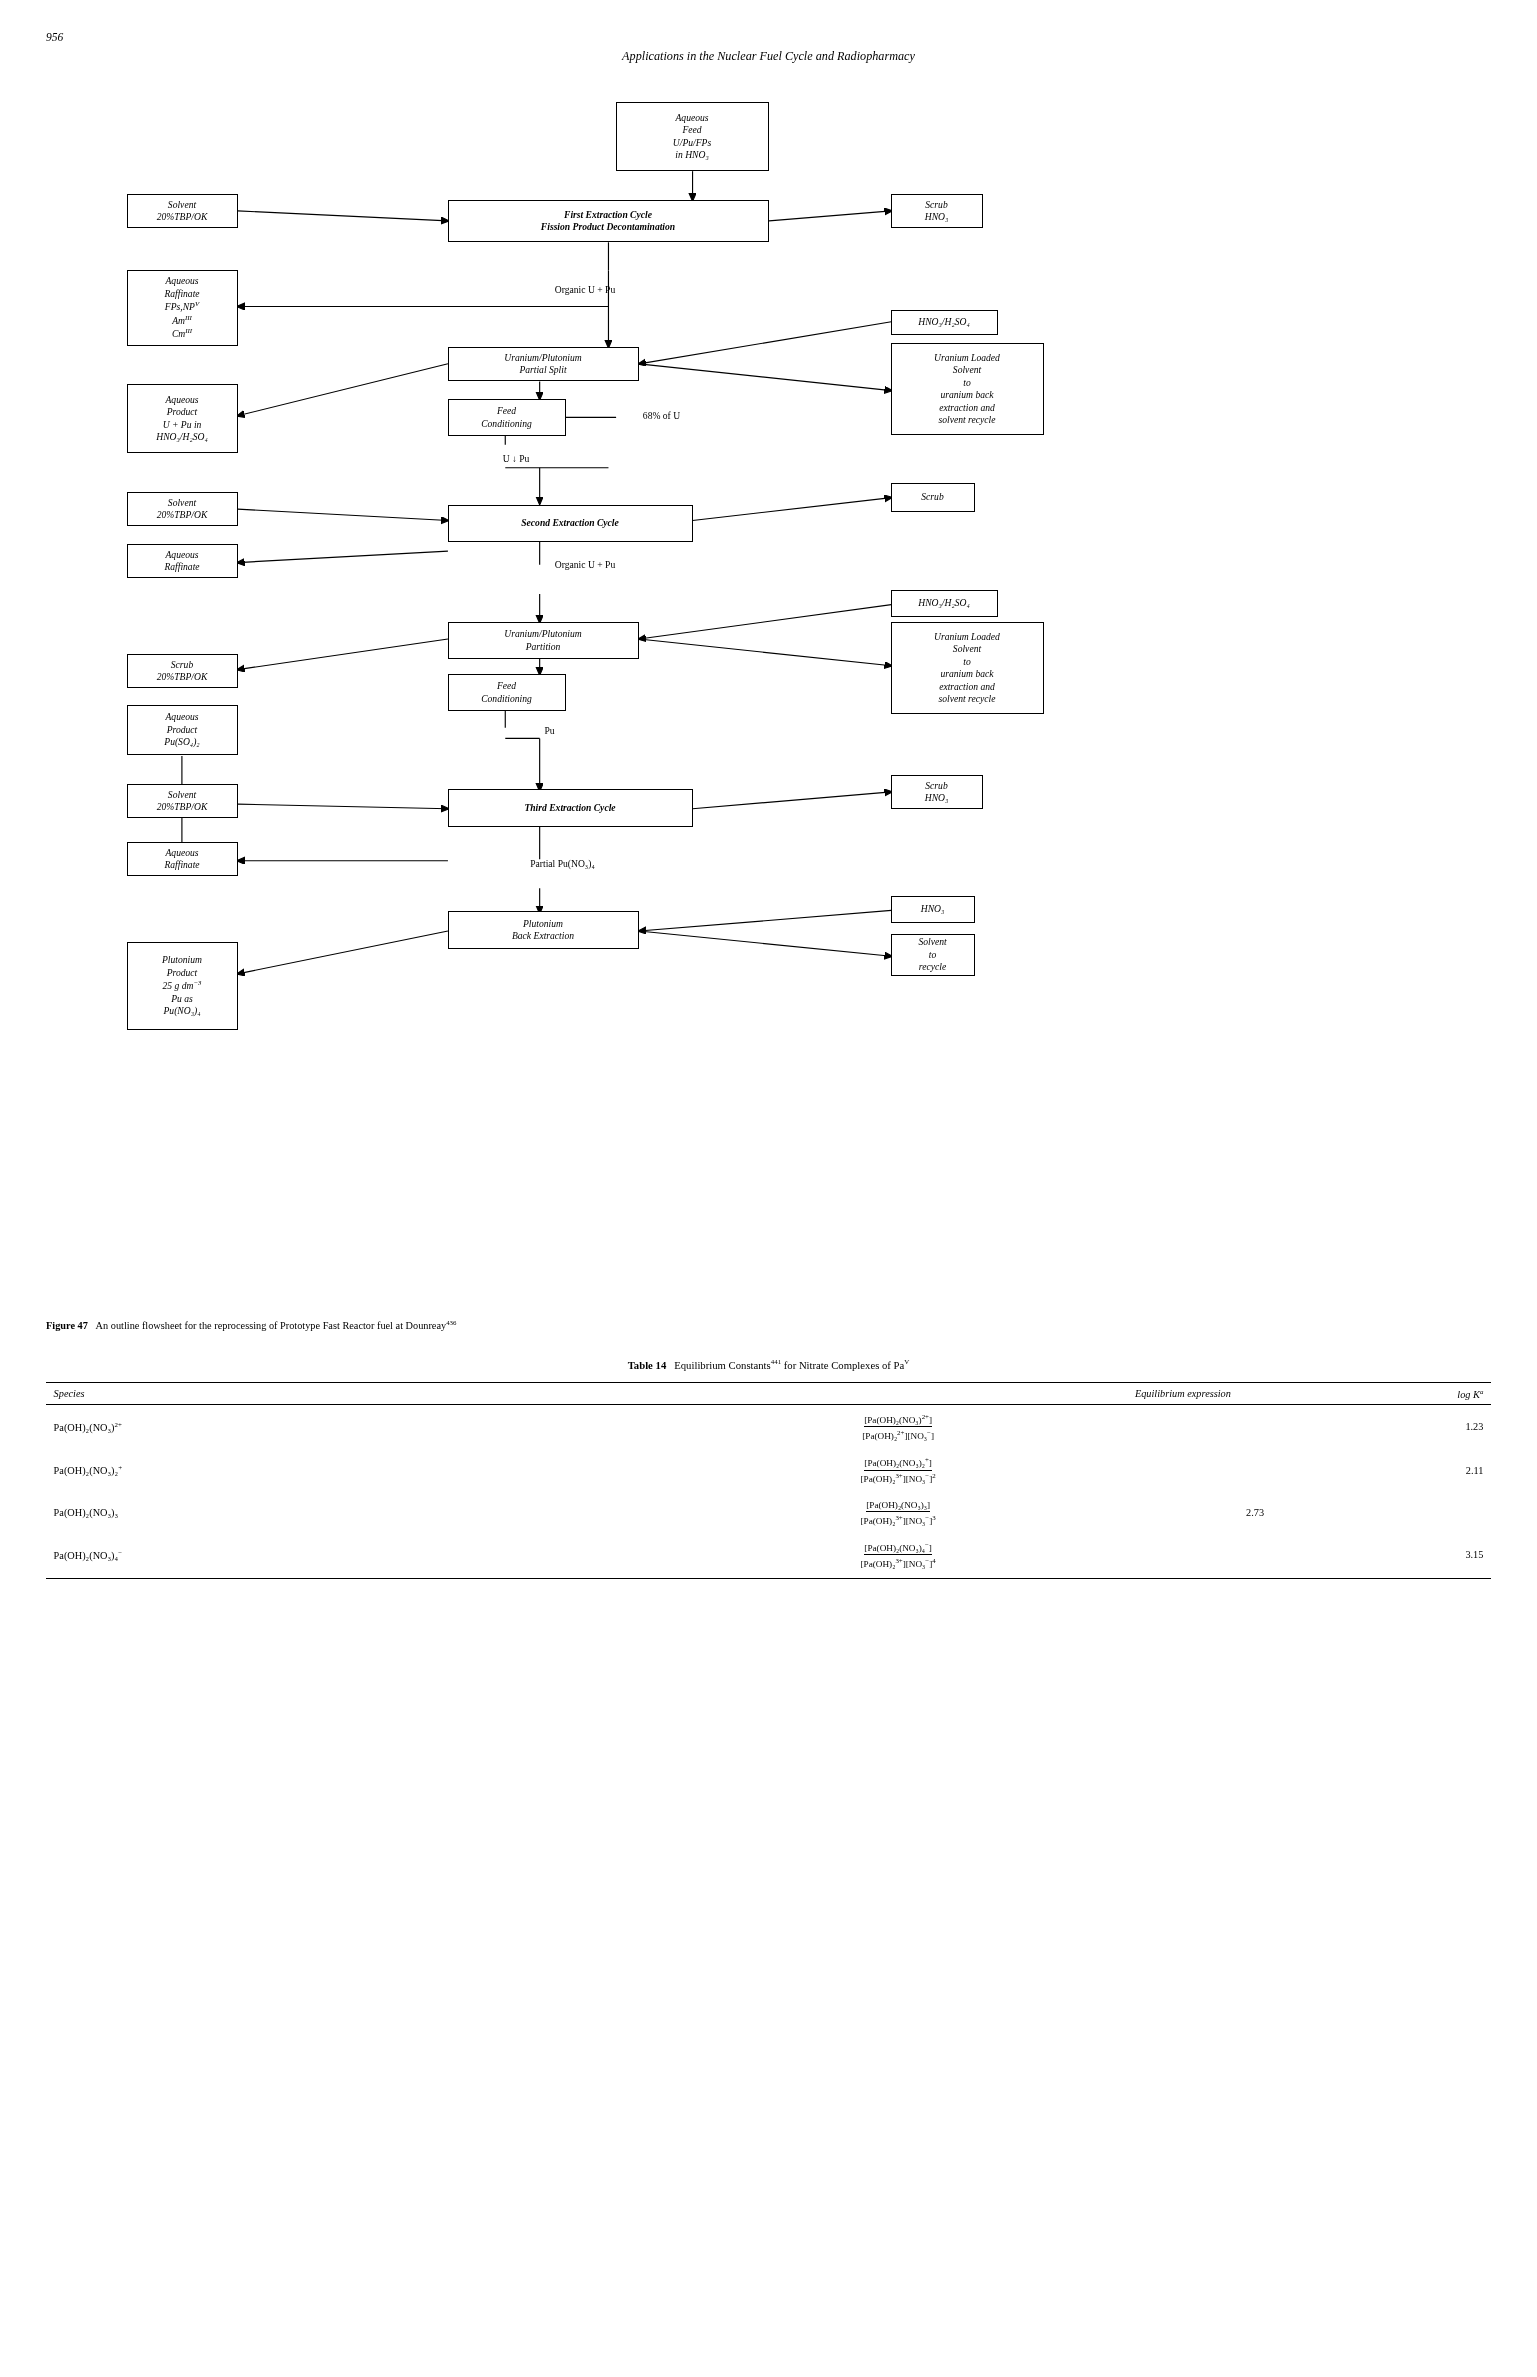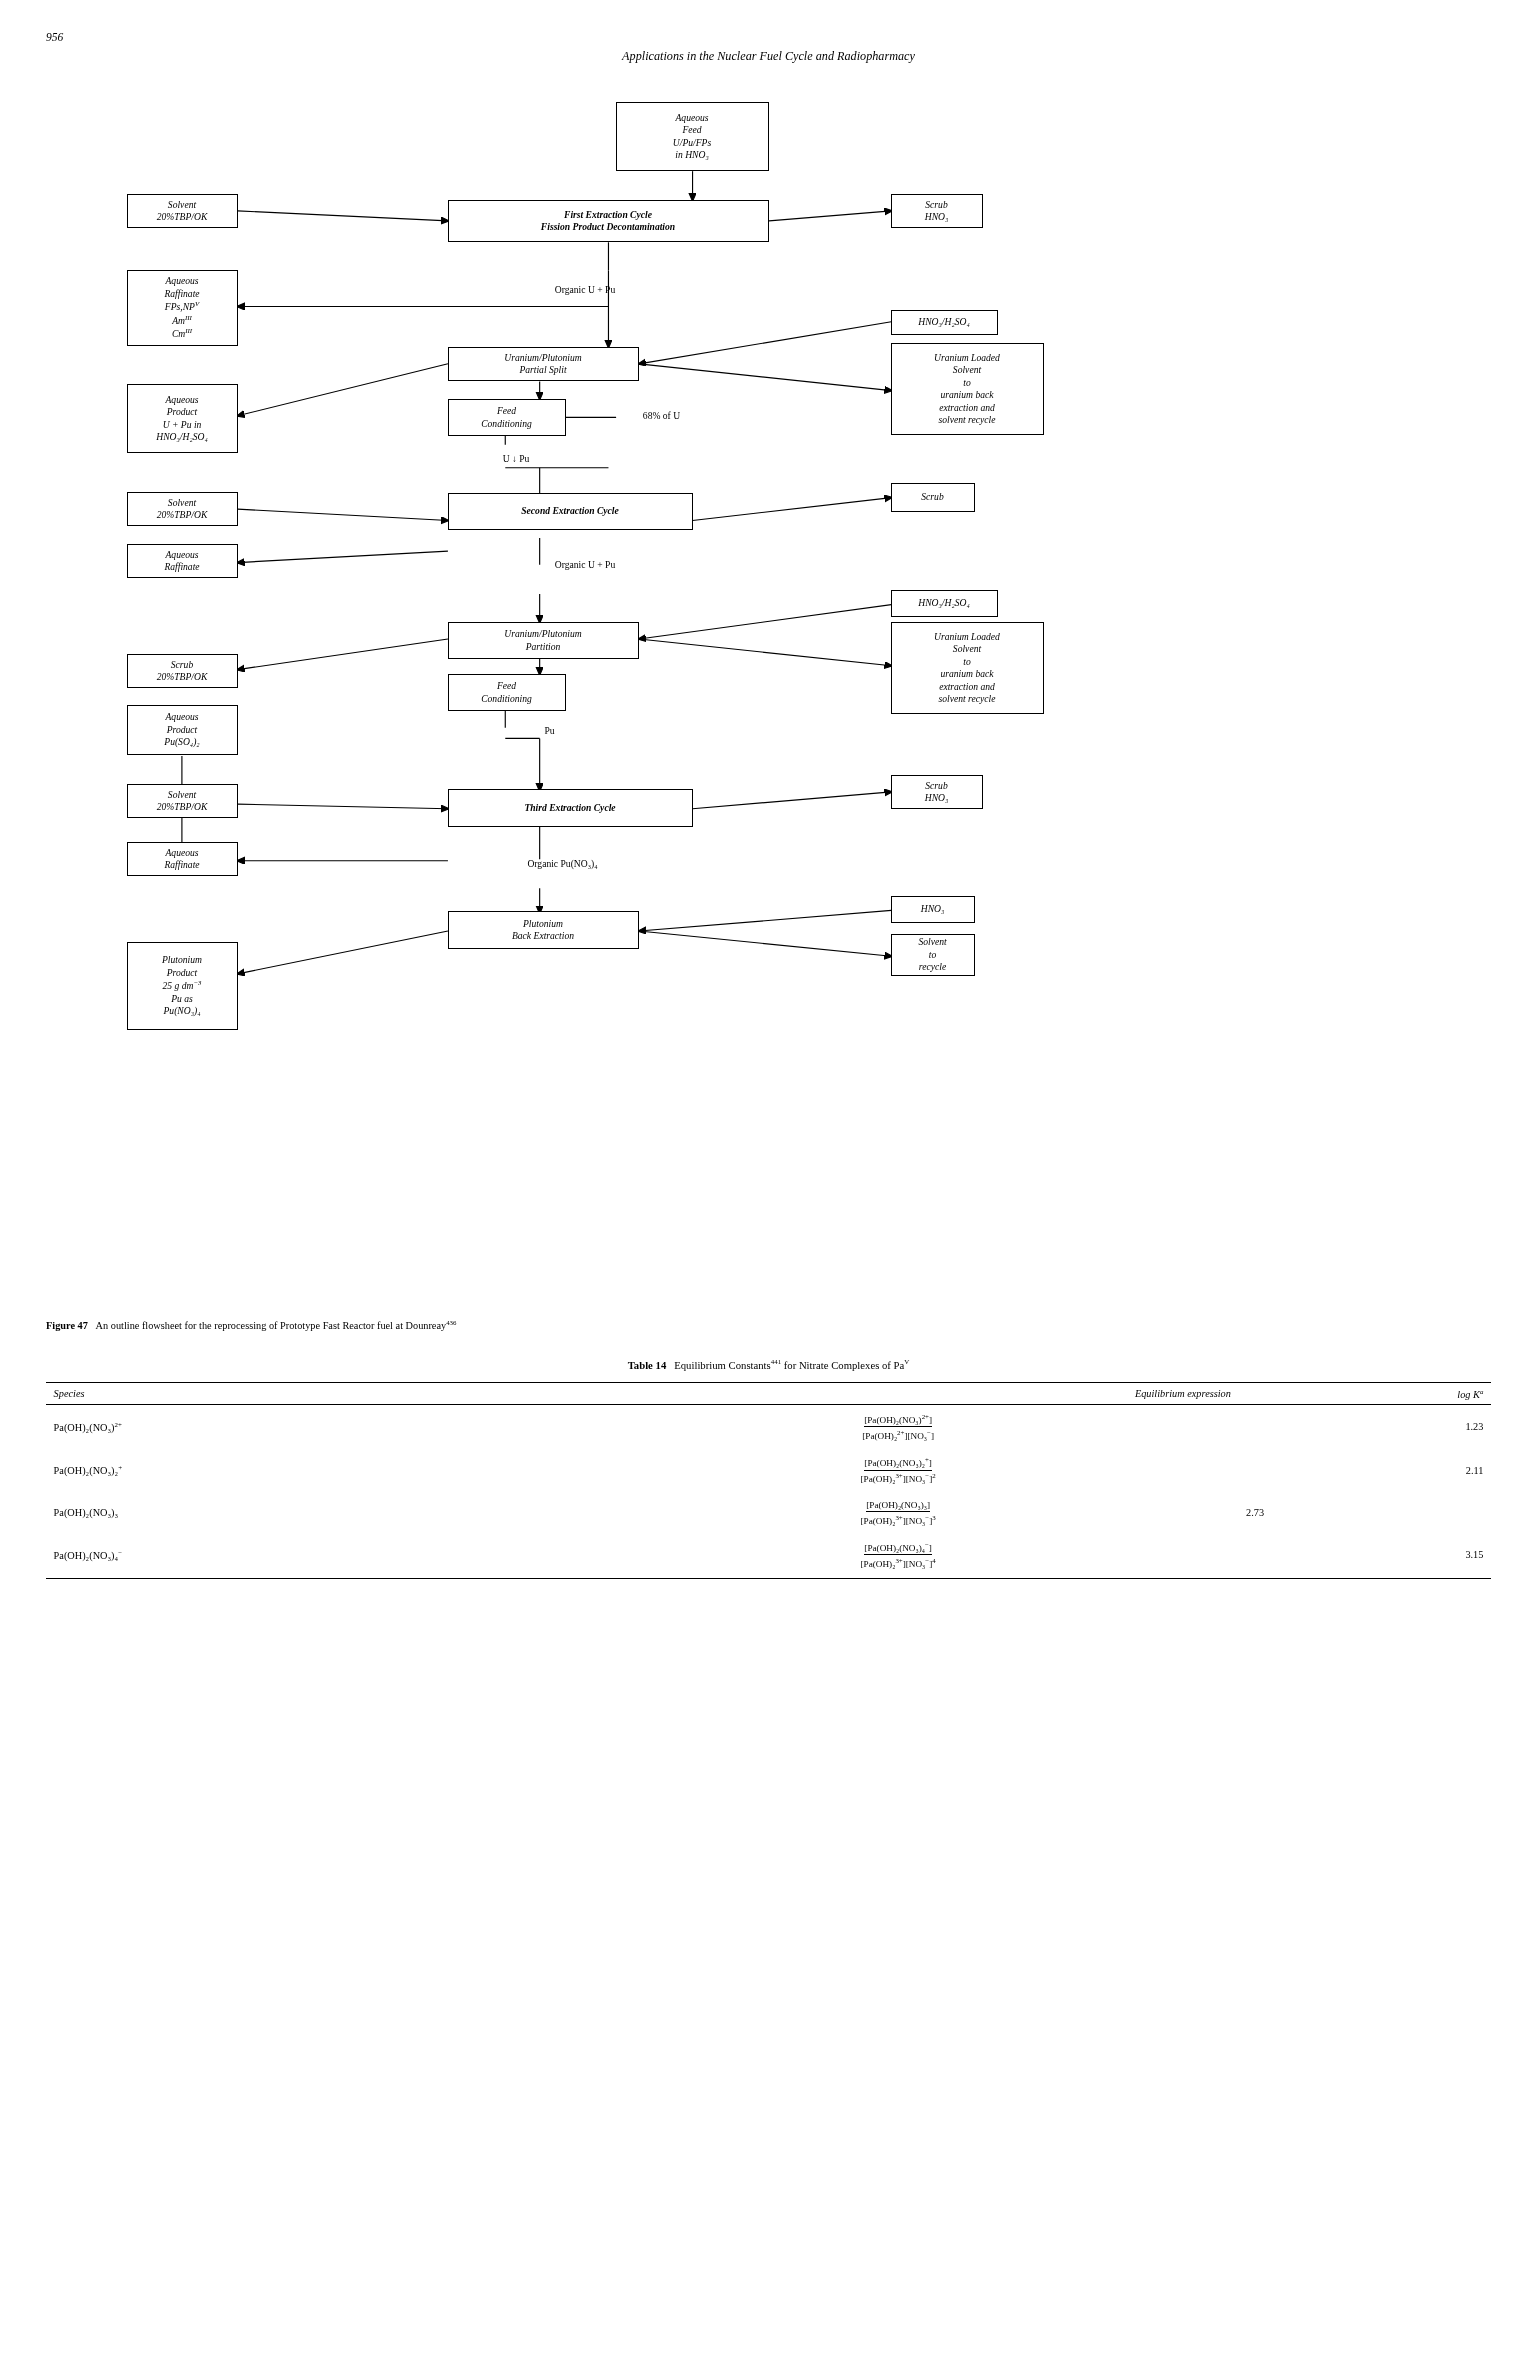--- a/index.html
+++ b/index.html
@@ -249,21 +249,21 @@
   <div class="fc-text" style="left:405px;top:366px;width:61px;">U ↓ Pu</div>
 
   <div class="fc-box" style="left:46px;top:405px;width:111px;height:34px;">
     <span>Solvent<br>20%TBP/OK</span>
   </div>
 
   <div class="fc-box" style="left:810px;top:396px;width:84px;height:29px;">
     <span>Scrub</span>
   </div>
 
-  <div class="fc-box bold" style="left:367px;top:406px;width:245px;height:37px;justify-content:center;">
+  <div class="fc-box bold" style="left:367px;top:418px;width:245px;height:37px;justify-content:center;">
     <span>Second Extraction Cycle</span>
   </div>
 
   <div class="fc-box" style="left:46px;top:457px;width:111px;height:34px;">
     <span>Aqueous<br>Raffinate</span>
   </div>
 
   <div class="fc-text" style="left:405px;top:472px;width:199px;">Organic U + Pu</div>
 
   <div class="fc-box" style="left:367px;top:535px;width:191px;height:37px;">
@@ -301,21 +301,21 @@
   </div>
 
   <div class="fc-box bold" style="left:367px;top:702px;width:245px;height:38px;">
     <span>Third Extraction Cycle</span>
   </div>
 
   <div class="fc-box" style="left:46px;top:755px;width:111px;height:34px;">
     <span>Aqueous<br>Raffinate</span>
   </div>
 
-  <div class="fc-text" style="left:375px;top:771px;width:214px;">Organic Pu(NO₃)₄</div>
+  <div class="fc-text" style="left:375px;top:771px;width:214px;">Partial Pu(NO₃)₄</div>
 
   <div class="fc-box" style="left:367px;top:824px;width:191px;height:38px;">
     <span>Plutonium<br>Back Extraction</span>
   </div>
 
   <div class="fc-box" style="left:810px;top:809px;width:84px;height:27px;">
     <span>HNO₃</span>
   </div>
 
   <div class="fc-box" style="left:46px;top:855px;width:111px;height:88px;">

